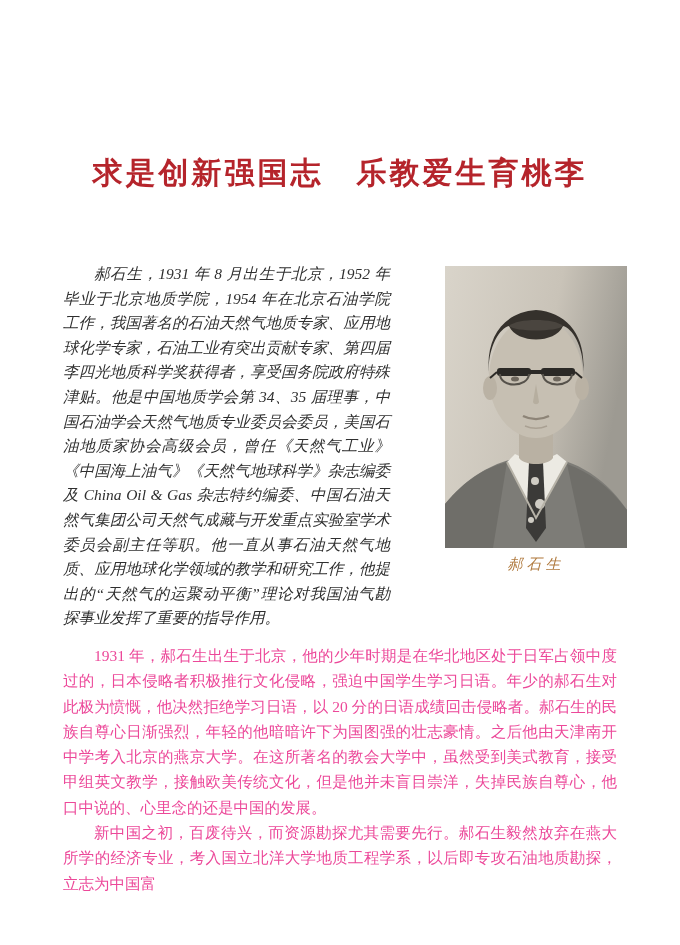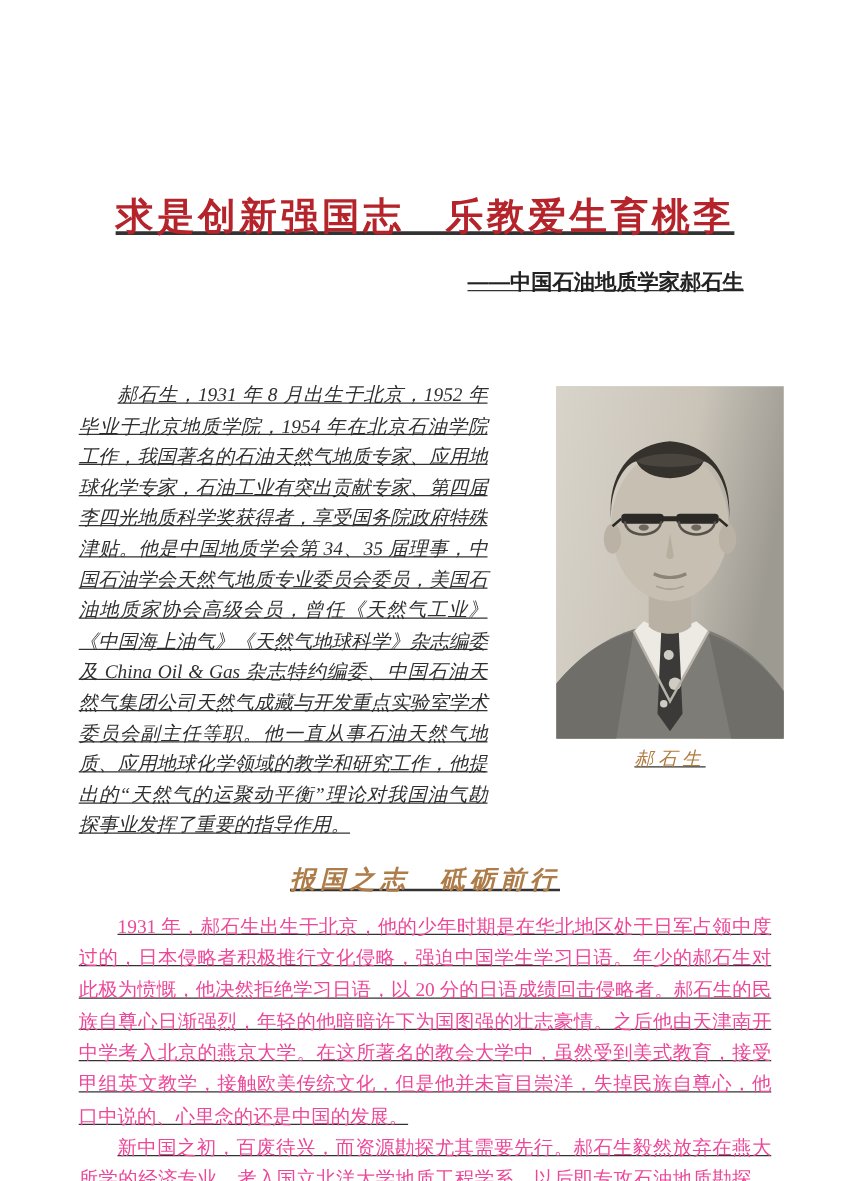--- a/index.html
+++ b/index.html
@@ -9,21 +9,20 @@
   }
   .page {
     position: relative;
     width: 680px;
     height: 945px;
     margin: 0 auto;
     background: #ffffff;
     overflow: hidden;
     font-family: "Liberation Serif", "DejaVu Serif", serif;
     color: #333333;
-    text-decoration: underline;
   }
   .main-title {
     margin-top: 153px;
     text-align: center;
     font-size: 30px;
     font-weight: bold;
     letter-spacing: 3px;
     color: #b5242b;
     font-family: "Liberation Serif", "DejaVu Serif", serif;
   }
@@ -100,21 +99,20 @@
     color: #ec4899;
   }
 </style>
 </head>
 <body>
 
 <div class="page">
 
   <h1 class="main-title">求是创新强国志　乐教爱生育桃李</h1>
 
-  <div class="subtitle">——中国石油地质学家郝石生</div>
 
   <div class="columns">
 
     <div class="intro-col">
       <p class="intro-text">郝石生，1931 年 8 月出生于北京，1952 年毕业于北京地质学院，1954 年在北京石油学院工作，我国著名的石油天然气地质专家、应用地球化学专家，石油工业有突出贡献专家、第四届李四光地质科学奖获得者，享受国务院政府特殊津贴。他是中国地质学会第 34、35 届理事，中国石油学会天然气地质专业委员会委员，美国石油地质家协会高级会员，曾任《天然气工业》《中国海上油气》《天然气地球科学》杂志编委及 China Oil &amp; Gas 杂志特约编委、中国石油天然气集团公司天然气成藏与开发重点实验室学术委员会副主任等职。他一直从事石油天然气地质、应用地球化学领域的教学和研究工作，他提出的“天然气的运聚动平衡”理论对我国油气勘探事业发挥了重要的指导作用。</p>
     </div>
 
     <figure class="photo-col" style="margin:4px 0 0 10px;">
       <svg class="photo-frame" viewBox="0 0 182 282" xmlns="http://www.w3.org/2000/svg" role="img">
         <defs>
@@ -163,20 +161,19 @@
 
         <path d="M91,118 L88,136 C89,139 93,139 94,136 Z" fill="#b6ae9f"></path>
         <path d="M78,150 C86,154 96,154 104,150" fill="none" stroke="#8d8477" stroke-width="2.5"></path>
         <path d="M80,160 C87,163 95,163 102,160" fill="none" stroke="#aaa193" stroke-width="1.5"></path>
       </svg>
       <figcaption class="photo-caption">郝石生</figcaption>
     </figure>
 
   </div>
 
-  <div class="section-heading">报国之志　砥砺前行</div>
 
   <div class="body-paragraphs">
     <p class="body-paragraph">1931 年，郝石生出生于北京，他的少年时期是在华北地区处于日军占领中度过的，日本侵略者积极推行文化侵略，强迫中国学生学习日语。年少的郝石生对此极为愤慨，他决然拒绝学习日语，以 20 分的日语成绩回击侵略者。郝石生的民族自尊心日渐强烈，年轻的他暗暗许下为国图强的壮志豪情。之后他由天津南开中学考入北京的燕京大学。在这所著名的教会大学中，虽然受到美式教育，接受甲组英文教学，接触欧美传统文化，但是他并未盲目崇洋，失掉民族自尊心，他口中说的、心里念的还是中国的发展。</p>
     <p class="body-paragraph">新中国之初，百废待兴，而资源勘探尤其需要先行。郝石生毅然放弃在燕大所学的经济专业，考入国立北洋大学地质工程学系，以后即专攻石油地质勘探，立志为中国富</p>
   </div>
 
 </div>
 
 </body></html>

